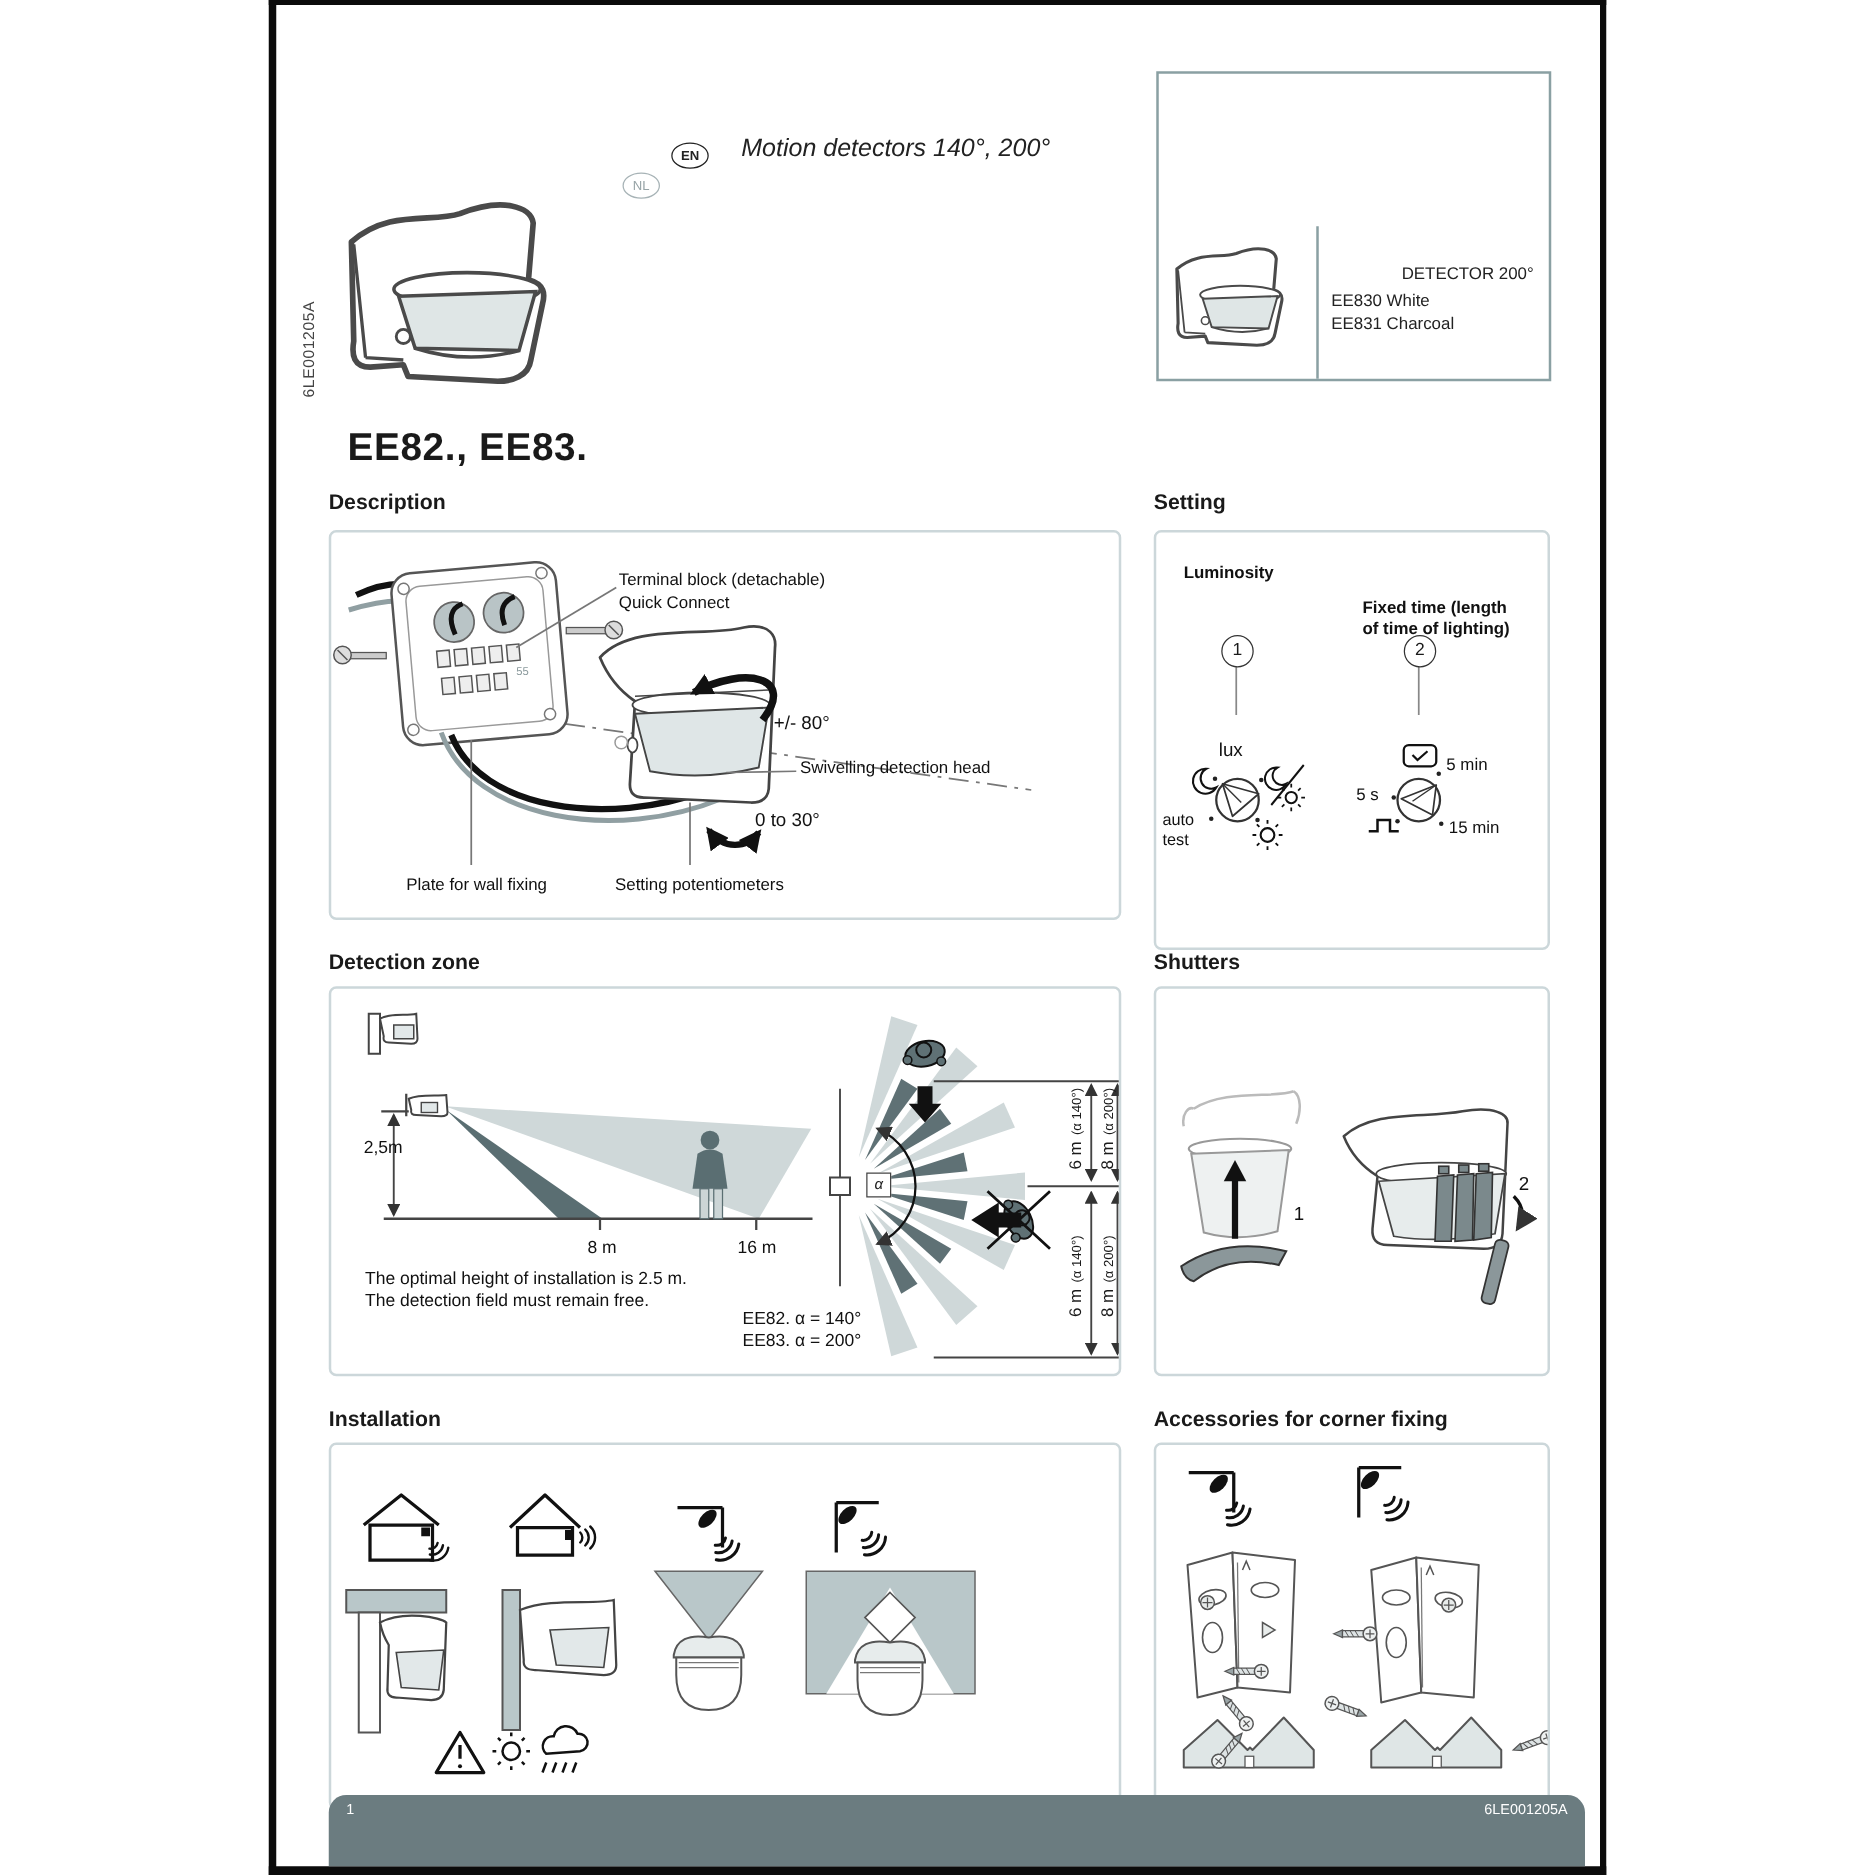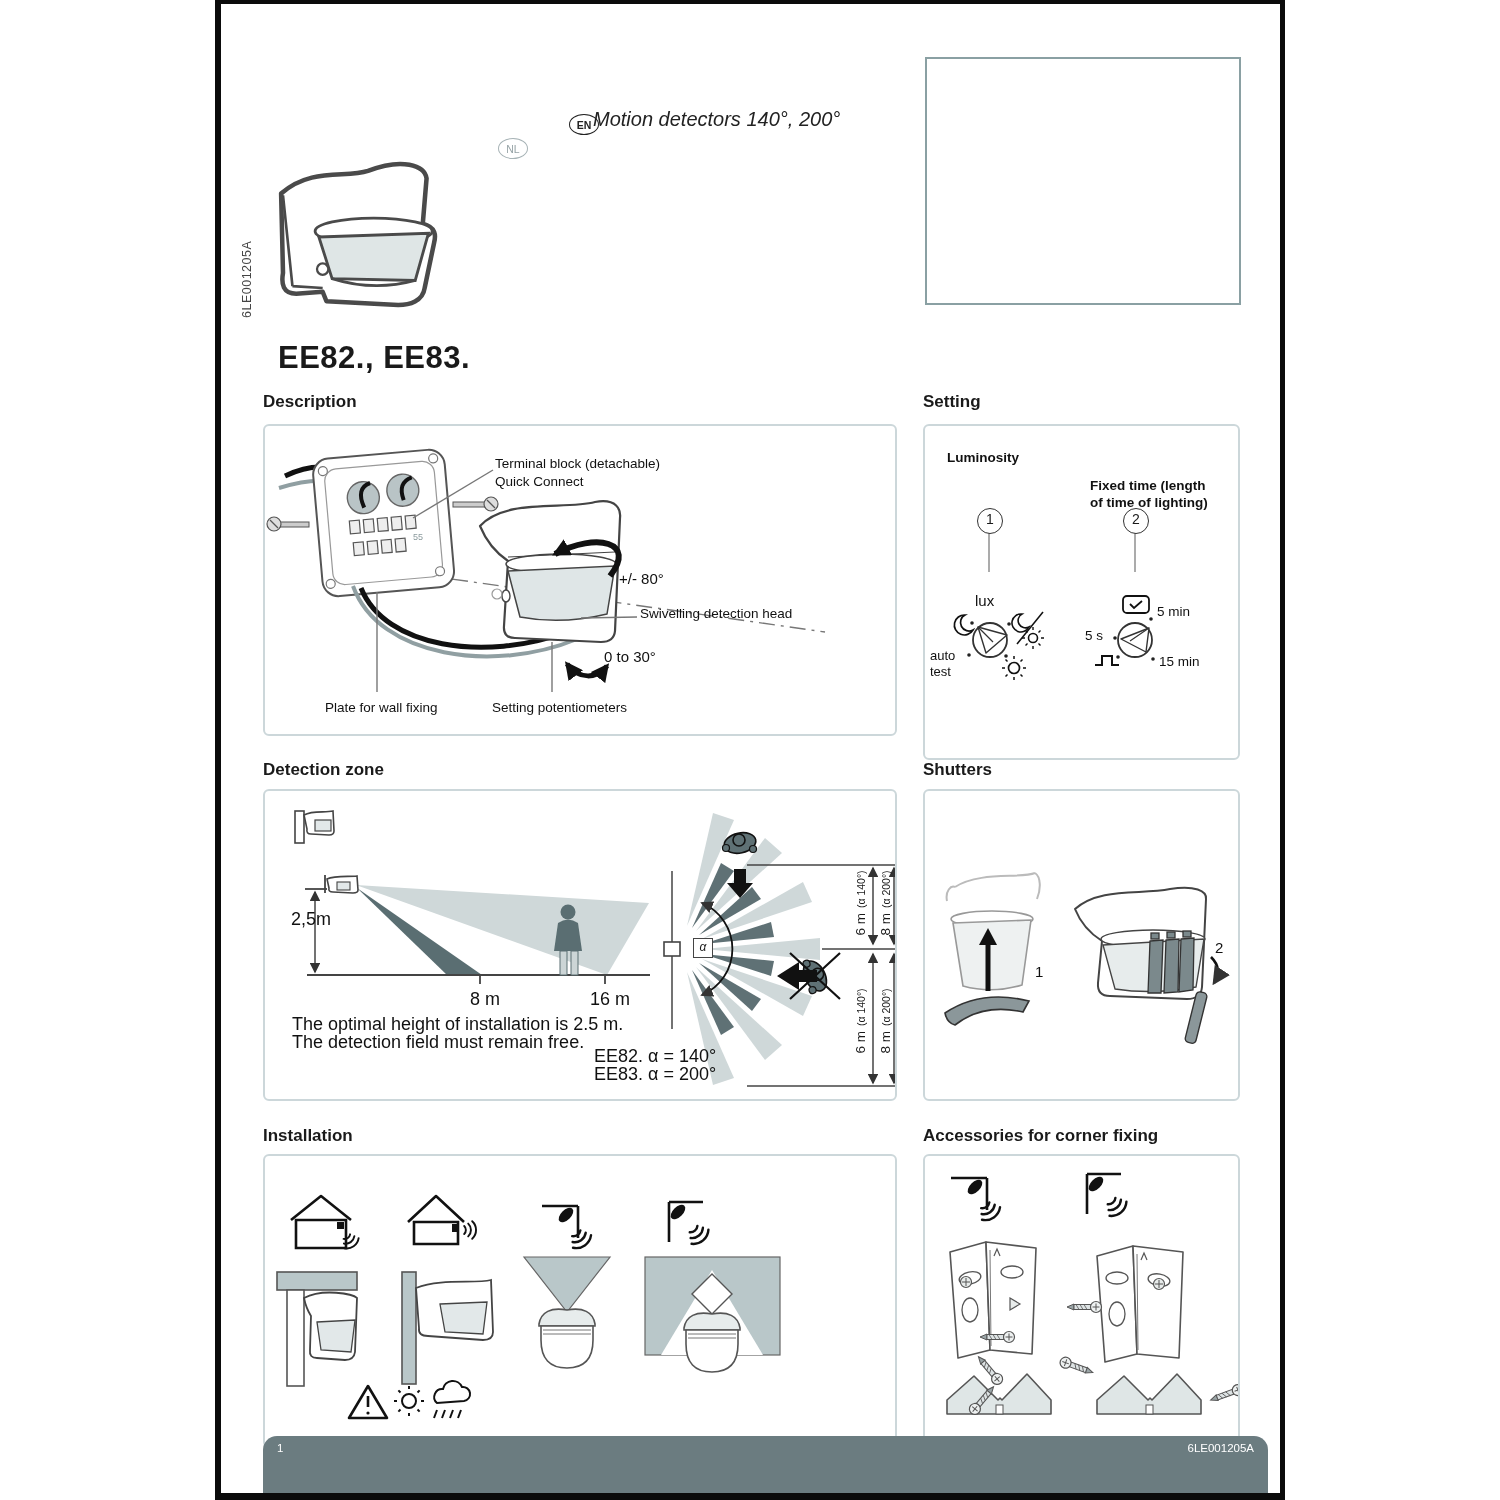--- a/index.html
+++ b/index.html
@@ -9,41 +9,41 @@
   
   .frame{position:absolute;background:#0b0b0b;}
   .page-bg{position:absolute;left:215px;top:0;width:1070px;height:1500px;background:#fff;}
   
   .hdr-block{position:absolute;left:221px;top:4px;width:337px;height:96px;background:#6b7c80;
              border-bottom-right-radius:18px;}
   .logo{position:absolute;left:160px;top:46px;color:#fff;font-size:33px;font-weight:bold;letter-spacing:-1px;}
   .badge{position:absolute;width:30px;height:21px;border-radius:50%;text-align:center;
          line-height:21px;font-size:10.5px;box-sizing:border-box;}
   .badge-nl{border:1.5px solid #a7b3b6;color:#96a3a6;margin-top:24px;}
-  .badge-en{border:1.5px solid #222;color:#222;font-weight:bold;margin-left:32px;}
+  .badge-en{border:1.5px solid #222;color:#222;font-weight:bold;}
   .doc-title{position:absolute;left:593px;top:108px;font-size:20px;color:#222;font-style:italic;}
   
   .side-ref{position:absolute;left:240px;top:318px;transform:rotate(-90deg);transform-origin:0 0;
             font-size:12.5px;color:#444;letter-spacing:.5px;white-space:nowrap;}
   
   .ptable{position:absolute;left:925px;top:57px;width:316px;height:248px;border:2px solid #8aa0a3;box-sizing:border-box;}
   .prow{position:absolute;left:0;width:100%;height:122px;}
   .prow + .prow{border-top:2px solid #8aa0a3;}
   .pimg{position:absolute;left:0;top:0;width:128px;height:100%;border-right:2px solid #8aa0a3;box-sizing:border-box;}
   .ptitle{position:absolute;left:134px;right:12px;top:30px;text-align:right;font-size:13.5px;color:#222;white-space:nowrap;}
   .pline{position:absolute;left:138px;font-size:13.5px;color:#222;white-space:nowrap;}
   
   .model-title{position:absolute;left:262px;top:340px;font-size:31px;font-weight:bold;letter-spacing:.5px;margin-left:16px;}
   .heading{position:absolute;font-size:17px;font-weight:bold;}
   
   .panel{position:absolute;border:2px solid #ccd7da;border-radius:6px;background:#fff;box-sizing:border-box;}
   .panel > svg{position:absolute;left:0;top:0;}
   .lbl{position:absolute;font-size:13.5px;white-space:nowrap;color:#111;}
   .lbl-lg{position:absolute;font-size:15px;white-space:nowrap;color:#111;}
-  .lbl-sm{position:absolute;font-size:18px;white-space:nowrap;color:#111;}
+  .lbl-sm{position:absolute;font-size:14px;white-space:nowrap;color:#111;}
   .bold{font-weight:bold;}
   .wrap{white-space:normal;line-height:1.25;margin-top:32px;}
   .knob{position:absolute;width:24px;height:24px;border:1.6px solid #333;border-radius:50%;
         text-align:center;line-height:21px;font-size:14px;background:#fff;}
   .alpha-box{position:absolute;width:18px;height:18px;border:1px solid #444;background:#fff;
              text-align:center;line-height:17px;font-size:12px;font-style:italic;}
   .dim-rot{position:absolute;width:120px;height:16px;transform:rotate(-90deg);display:flex;
            align-items:baseline;justify-content:center;gap:5px;white-space:nowrap;}
   .dim-main{font-size:13.5px;}
   .dim-sub{font-size:10.5px;}
@@ -124,20 +124,30 @@
   <div class="badge badge-en" style="left:537px;top:114px">EN</div>
   <div class="doc-title">Motion detectors 140°, 200°</div>
 
   <div class="side-ref">6LE001205A</div>
 
   <svg class="abs" style="left:258px;top:152px" width="220" height="170" viewBox="18 18 112 90">
     <use href="#detector-art"></use>
   </svg>
 
   <div class="ptable">
+    <div class="prow" style="top:122px">
+      <div class="pimg">
+        <svg width="124" height="118" viewBox="14 18 120 92">
+            <use href="#detector-art"></use>
+          </svg>
+      </div>
+      <div class="ptitle">DETECTOR 200°</div>
+      <div class="pline" style="top:52px">EE830 White</div>
+      <div class="pline" style="top:70px">EE831 Charcoal</div>
+    </div>
   </div>
 
   <div class="model-title">EE82., EE83.</div>
   <div class="heading" style="left:263px;top:392px">Description</div>
   <div class="heading" style="left:923px;top:392px">Setting</div>
   <div class="heading" style="left:263px;top:760px">Detection zone</div>
   <div class="heading" style="left:923px;top:760px">Shutters</div>
   <div class="heading" style="left:263px;top:1126px">Installation</div>
   <div class="heading" style="left:923px;top:1126px">Accessories for corner fixing</div>
 

